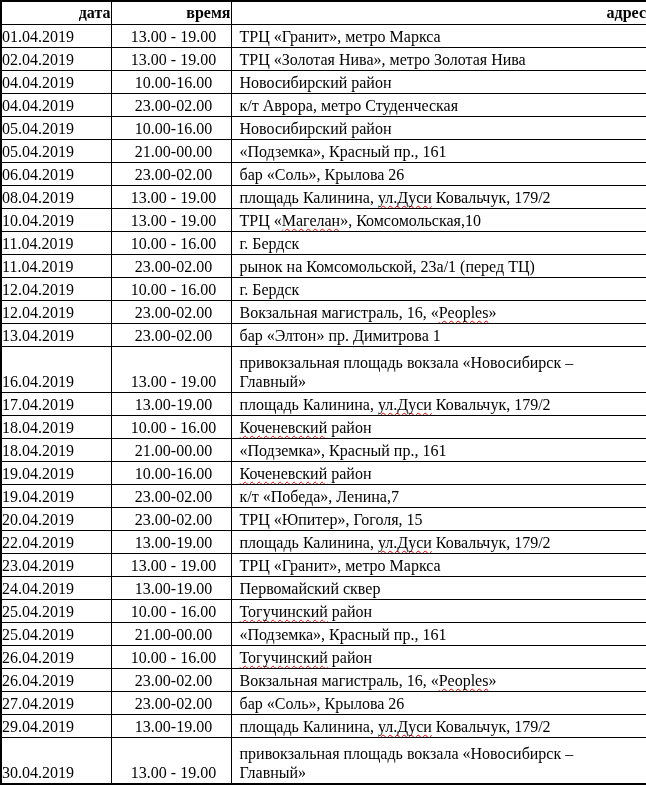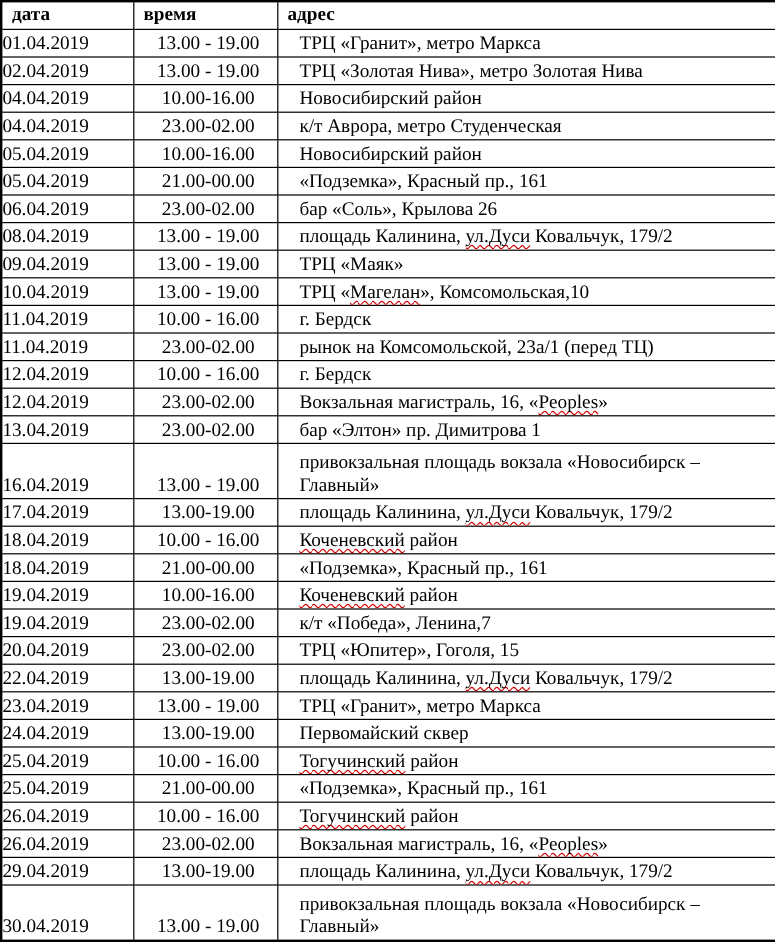--- a/index.html
+++ b/index.html
@@ -31,34 +31,34 @@
     vertical-align: bottom;
     padding: 0 0 1px 0;
     overflow: hidden;
     white-space: nowrap;
   }
   tr { height: 21px; }
   tr.tall { height: 42px; }
   thead tr { height: 23px; }
   th {
     font-weight: bold;
-    text-align: left;
+    text-align: right;
     padding-left: 8px;
     padding-bottom: 2px;
   }
   td.date {
     padding-right: 9px;
   }
   td.time {
     text-align: center;
     padding-left: 5px;
   }
   td.addr {
     text-align: left;
-    padding-left: 18px;
+    padding-left: 8px;
     padding-right: 2px;
   }
   .sic {
     text-decoration-line: underline;
     text-decoration-style: wavy;
     text-decoration-color: #d40000;
     text-decoration-thickness: 1px;
     text-underline-offset: 2px;
     text-decoration-skip-ink: none;
   }
@@ -114,25 +114,20 @@
         <td class="date">06.04.2019</td>
         <td class="time">23.00-02.00</td>
         <td class="addr"><span>бар «Соль», Крылова 26</span></td>
       </tr>
       <tr>
         <td class="date">08.04.2019</td>
         <td class="time">13.00 - 19.00</td>
         <td class="addr"><span>площадь Калинина, </span><span class="sic">ул.Дуси</span><span> Ковальчук, 179/2</span></td>
       </tr>
       <tr>
-        <td class="date">09.04.2019</td>
-        <td class="time">13.00 - 19.00</td>
-        <td class="addr"><span>ТРЦ «Маяк»</span></td>
-      </tr>
-      <tr>
         <td class="date">10.04.2019</td>
         <td class="time">13.00 - 19.00</td>
         <td class="addr"><span>ТРЦ «</span><span class="sic">Магелан</span><span>», Комсомольская,10</span></td>
       </tr>
       <tr>
         <td class="date">11.04.2019</td>
         <td class="time">10.00 - 16.00</td>
         <td class="addr"><span>г. Бердск</span></td>
       </tr>
       <tr>
@@ -217,20 +212,25 @@
       </tr>
       <tr>
         <td class="date">26.04.2019</td>
         <td class="time">10.00 - 16.00</td>
         <td class="addr"><span class="sic">Тогучинский</span><span> район</span></td>
       </tr>
       <tr>
         <td class="date">26.04.2019</td>
         <td class="time">23.00-02.00</td>
         <td class="addr"><span>Вокзальная магистраль, 16, «</span><span class="sic">Peoples</span><span>»</span></td>
+      </tr>
+      <tr>
+        <td class="date">27.04.2019</td>
+        <td class="time">23.00-02.00</td>
+        <td class="addr"><span>бар «Соль», Крылова 26</span></td>
       </tr>
       <tr>
         <td class="date">29.04.2019</td>
         <td class="time">13.00-19.00</td>
         <td class="addr"><span>площадь Калинина, </span><span class="sic">ул.Дуси</span><span> Ковальчук, 179/2</span></td>
       </tr>
       <tr class="tall">
         <td class="date">30.04.2019</td>
         <td class="time">13.00 - 19.00</td>
         <td class="addr"><span>привокзальная площадь вокзала «Новосибирск –</span><br><span>Главный»</span></td>

